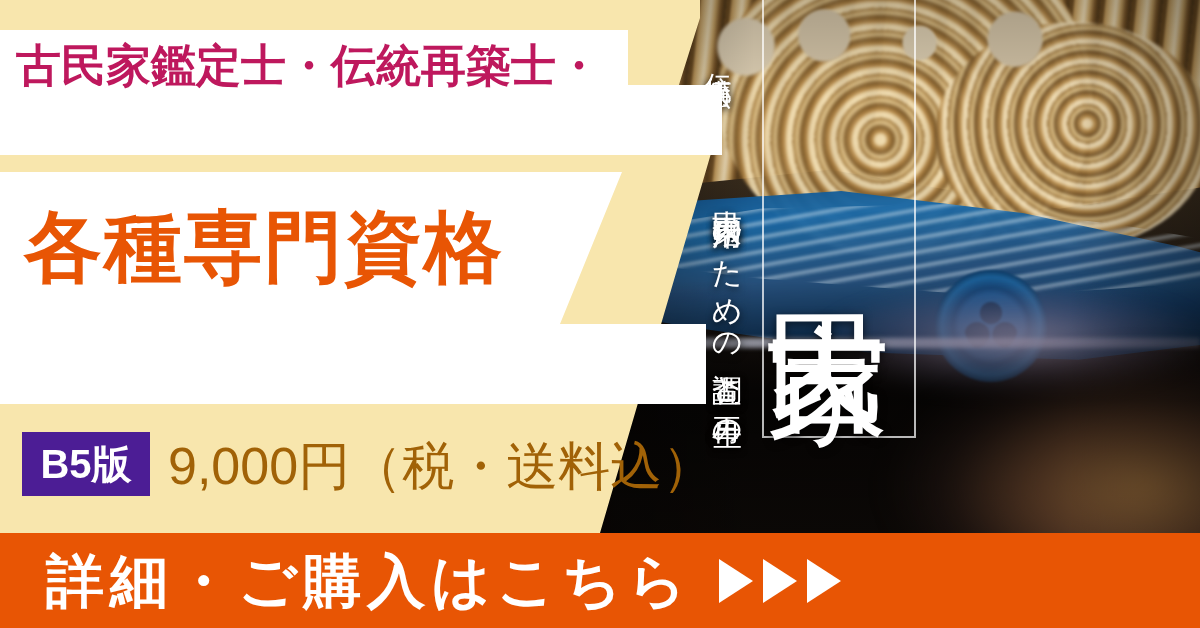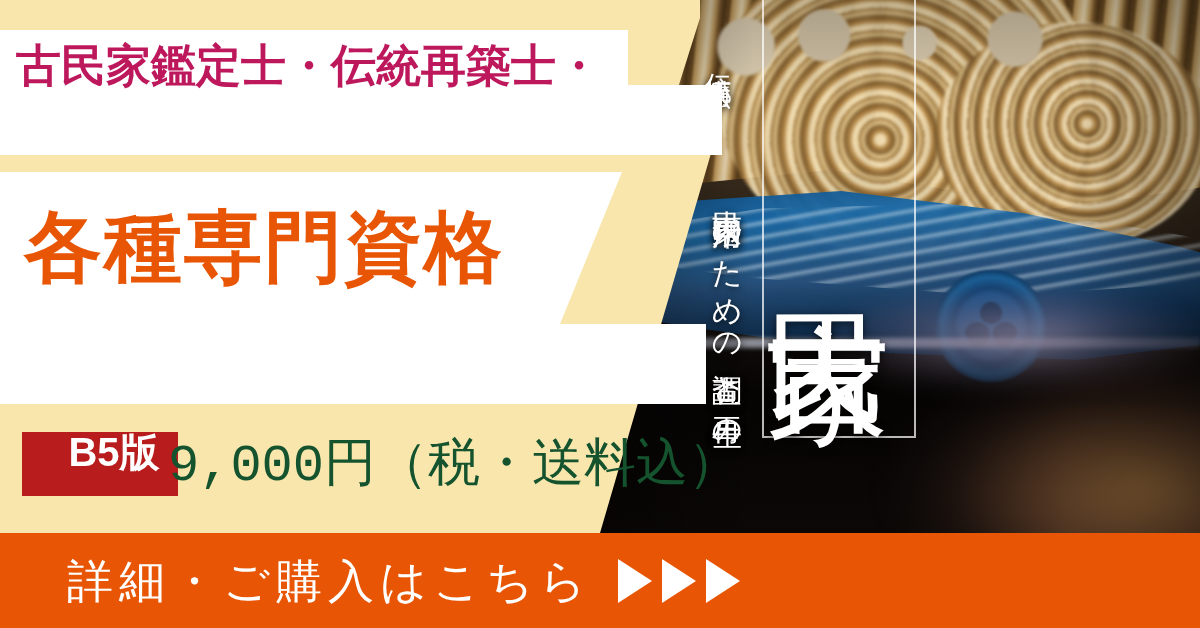--- a/index.html
+++ b/index.html
@@ -314,60 +314,58 @@
     line-height: 1;
   }
   .main-line-1 { left: 24px; top: 196px; margin-top: 12px; }
   .main-line-2 { left: 168px; top: 296px; }
 
   
   .badge {
     position: absolute;
     left: 22px; top: 432px;
     width: 128px; height: 64px;
-    background: #b91c1c;
+    background: #4c1d95;
     display: flex;
-    align-items: flex-start;
+    align-items: center;
     justify-content: center;
-    padding-left: 28px;
   }
   .badge-text {
     color: #ffffff;
     font-size: 40px;
     font-weight: 700;
     letter-spacing: 0px;
     line-height: 1;
   }
   .price {
     position: absolute;
     left: 168px; top: 438px;
-    color: #14532d;
+    color: #a16207;
     font-size: 52px;
     font-weight: 400;
     letter-spacing: 0px;
     white-space: nowrap;
     line-height: 1.1;
-    font-family: Liberation Mono, monospace;
   }
 
   
   .cta {
     position: absolute;
     left: 0; top: 533px;
     width: 1200px; height: 95px;
     background: #e85504;
     display: flex;
     align-items: center;
   }
   .cta-text {
     color: #ffffff;
-    font-size: 46px;
-    font-weight: 400;
+    font-size: 58px;
+    font-weight: 700;
     letter-spacing: 6px;
-    margin-left: 67px;
+    margin-left: 46px;
     white-space: nowrap;
     line-height: 1;
   }
   .cta-arrows {
     display: flex;
     align-items: center;
     gap: 10px;
     margin-left: 26px;
   }
   .arrow {

